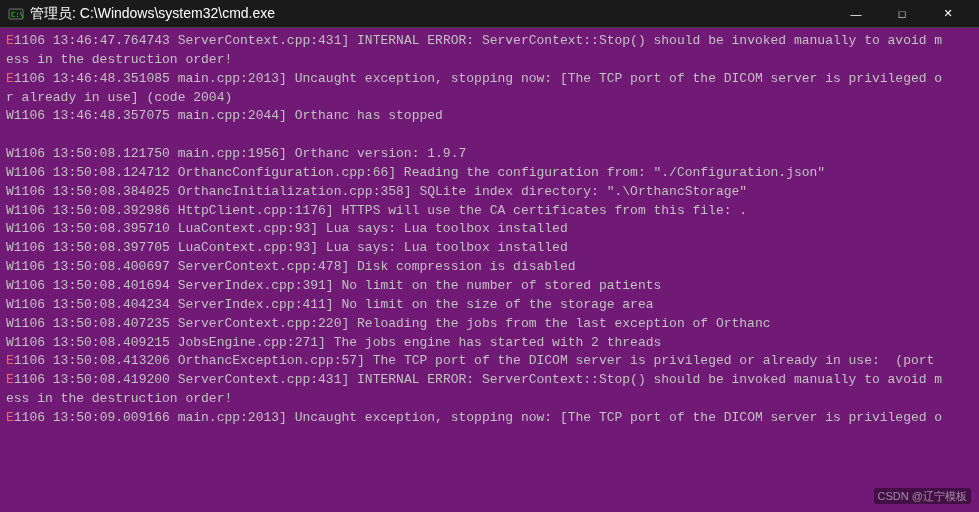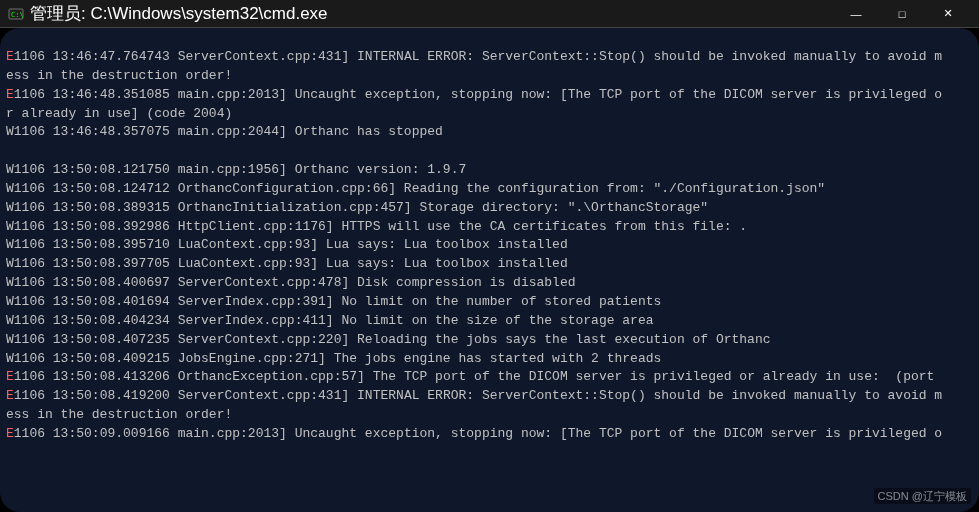--- a/index.html
+++ b/index.html
@@ -32,21 +32,21 @@
     }
 
     .title-bar-icon svg {
       width: 16px;
       height: 16px;
     }
 
     .title-bar-text {
       color: #fff;
       font-family: 'Segoe UI', Arial, sans-serif;
-      font-size: 17px;
+      font-size: 14px;
       flex: 1;
     }
 
     .title-bar-controls {
       display: flex;
       gap: 0;
     }
 
     .title-btn {
       width: 46px;
@@ -56,27 +56,26 @@
       justify-content: center;
       color: #fff;
       font-size: 11px;
       cursor: pointer;
       background: transparent;
       border: none;
       font-family: 'Segoe UI', Arial, sans-serif;
     }
 
     .console-area {
-      background: #0f172a;
+      background: #701a75;
       color: #c0c0c0;
-      padding: 20px 6px;
+      padding: 4px 6px;
       height: calc(512px - 28px);
       overflow: hidden;
       line-height: 1.45;
-      border-radius: 20px;
     }
 
     .line {
       white-space: pre;
       display: block;
     }
 
     .watermark {
       position: absolute;
       bottom: 8px;
@@ -114,28 +113,28 @@
 
 <div class="console-area" id="consoleArea">
 <span class="line"><span style="color:#ff6060">E</span>1106 13:46:47.764743 ServerContext.cpp:431] INTERNAL ERROR: ServerContext::Stop() should be invoked manually to avoid m</span>
     <span class="line">ess in the destruction order!</span>
     <span class="line"><span style="color:#ff6060">E</span>1106 13:46:48.351085 main.cpp:2013] Uncaught exception, stopping now: [The TCP port of the DICOM server is privileged o</span>
     <span class="line">r already in use] (code 2004)</span>
     <span class="line">W1106 13:46:48.357075 main.cpp:2044] Orthanc has stopped</span>
     <span class="line">&nbsp;</span>
     <span class="line">W1106 13:50:08.121750 main.cpp:1956] Orthanc version: 1.9.7</span>
     <span class="line">W1106 13:50:08.124712 OrthancConfiguration.cpp:66] Reading the configuration from: "./Configuration.json"</span>
-    <span class="line">W1106 13:50:08.389315 OrthancInitialization.cpp:457] Storage directory: ".\OrthancStorage"</span>
+    <span class="line">W1106 13:50:08.384025 OrthancInitialization.cpp:358] SQLite index directory: ".\OrthancStorage"</span>
     <span class="line">W1106 13:50:08.392986 HttpClient.cpp:1176] HTTPS will use the CA certificates from this file: .</span>
     <span class="line">W1106 13:50:08.395710 LuaContext.cpp:93] Lua says: Lua toolbox installed</span>
     <span class="line">W1106 13:50:08.397705 LuaContext.cpp:93] Lua says: Lua toolbox installed</span>
     <span class="line">W1106 13:50:08.400697 ServerContext.cpp:478] Disk compression is disabled</span>
     <span class="line">W1106 13:50:08.401694 ServerIndex.cpp:391] No limit on the number of stored patients</span>
     <span class="line">W1106 13:50:08.404234 ServerIndex.cpp:411] No limit on the size of the storage area</span>
-    <span class="line">W1106 13:50:08.407235 ServerContext.cpp:220] Reloading the jobs says the last execution of Orthanc</span>
+    <span class="line">W1106 13:50:08.407235 ServerContext.cpp:220] Reloading the jobs from the last exception of Orthanc</span>
     <span class="line">W1106 13:50:08.409215 JobsEngine.cpp:271] The jobs engine has started with 2 threads</span>
     <span class="line"><span style="color:#ff6060">E</span>1106 13:50:08.413206 OrthancException.cpp:57] The TCP port of the DICOM server is privileged or already in use:  (port</span>
     <span class="line"><span style="color:#ff6060">E</span>1106 13:50:08.419200 ServerContext.cpp:431] INTERNAL ERROR: ServerContext::Stop() should be invoked manually to avoid m</span>
     <span class="line">ess in the destruction order!</span>
     <span class="line"><span style="color:#ff6060">E</span>1106 13:50:09.009166 main.cpp:2013] Uncaught exception, stopping now: [The TCP port of the DICOM server is privileged o</span>
   </div>
 
 <div class="watermark">
   <span>CSDN @辽宁模板</span>
 </div>

